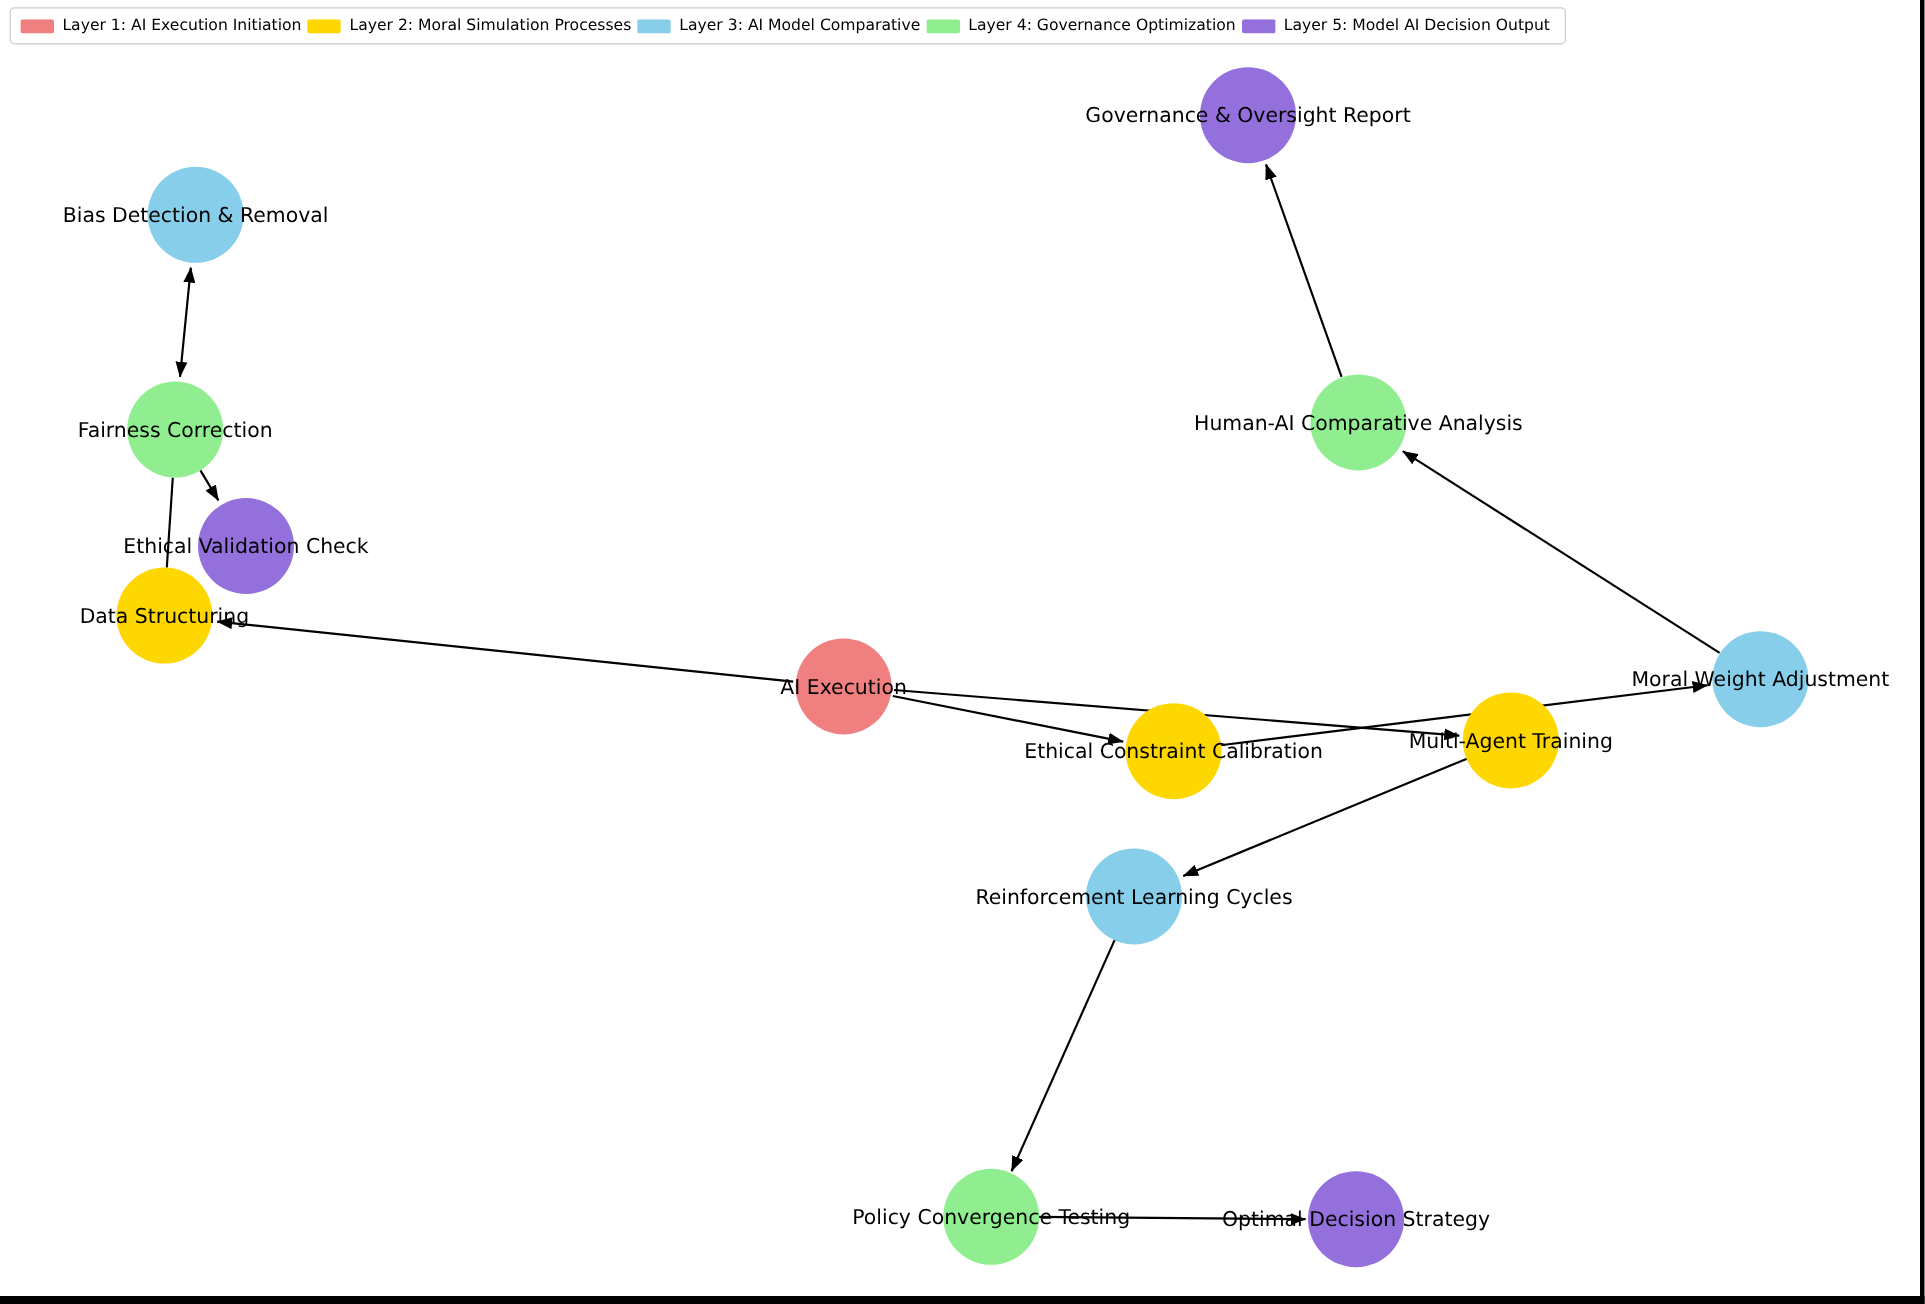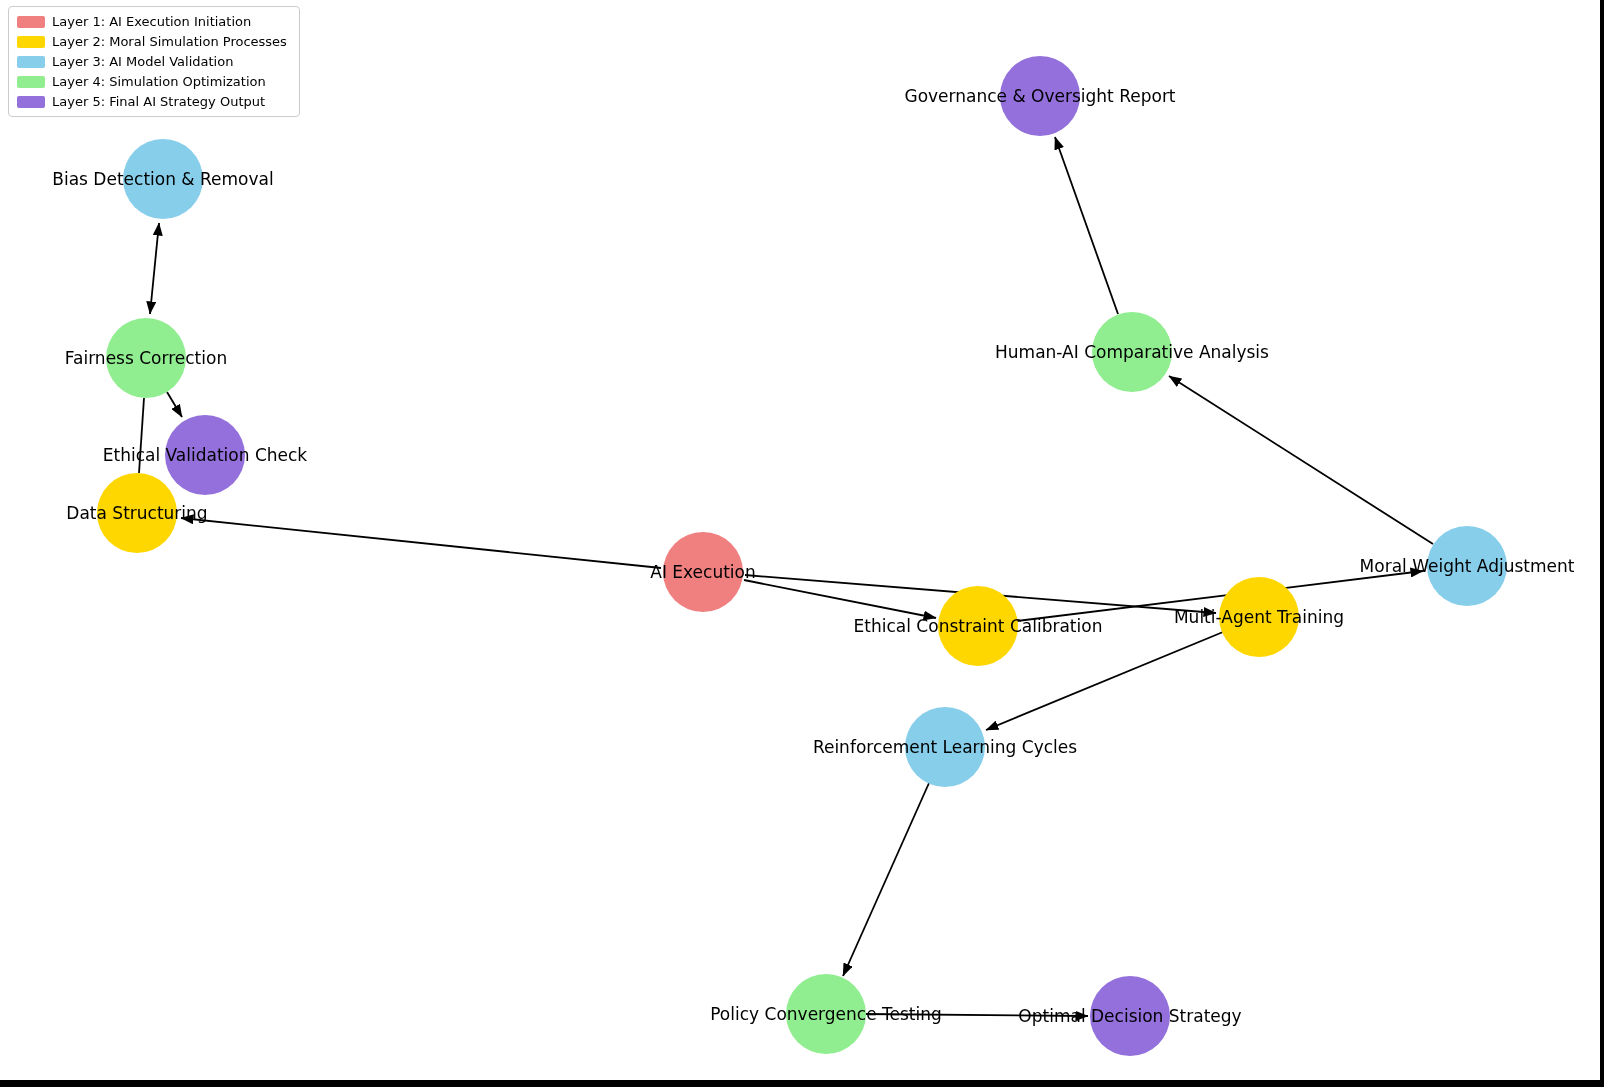--- a/index.html
+++ b/index.html
@@ -33,21 +33,21 @@
   }
   .legend {
     position: absolute;
     left: 8px;
     top: 6px;
     background: rgba(255,255,255,0.85);
     border: 1px solid #cccccc;
     border-radius: 4px;
     padding: 7px 12px 7px 8px;
     display: flex;
-    flex-direction: column;
+    flex-direction: row;
     gap: 5px;
     z-index: 5;
   }
   .legend-row {
     display: flex;
     align-items: center;
     gap: 7px;
   }
   .legend-label {
     font-size: 13px;
@@ -143,32 +143,32 @@
     <div class="legend-row">
       <svg width="28" height="12">
         <rect width="28" height="12" rx="2" fill="#FFD700"></rect>
       </svg>
       <span class="legend-label">Layer 2: Moral Simulation Processes</span>
     </div>
     <div class="legend-row">
       <svg width="28" height="12">
         <rect width="28" height="12" rx="2" fill="#87CEEB"></rect>
       </svg>
-      <span class="legend-label">Layer 3: AI Model Validation</span>
+      <span class="legend-label">Layer 3: AI Model Comparative</span>
     </div>
     <div class="legend-row">
       <svg width="28" height="12">
         <rect width="28" height="12" rx="2" fill="#90EE90"></rect>
       </svg>
-      <span class="legend-label">Layer 4: Simulation Optimization</span>
+      <span class="legend-label">Layer 4: Governance Optimization</span>
     </div>
     <div class="legend-row">
       <svg width="28" height="12">
         <rect width="28" height="12" rx="2" fill="#9370DB"></rect>
       </svg>
-      <span class="legend-label">Layer 5: Final AI Strategy Output</span>
+      <span class="legend-label">Layer 5: Model AI Decision Output</span>
     </div>
   </div>
 
   <div class="edge-bar-right"></div>
   <div class="edge-bar-bottom"></div>
 
 </div>
 
 </body></html>

